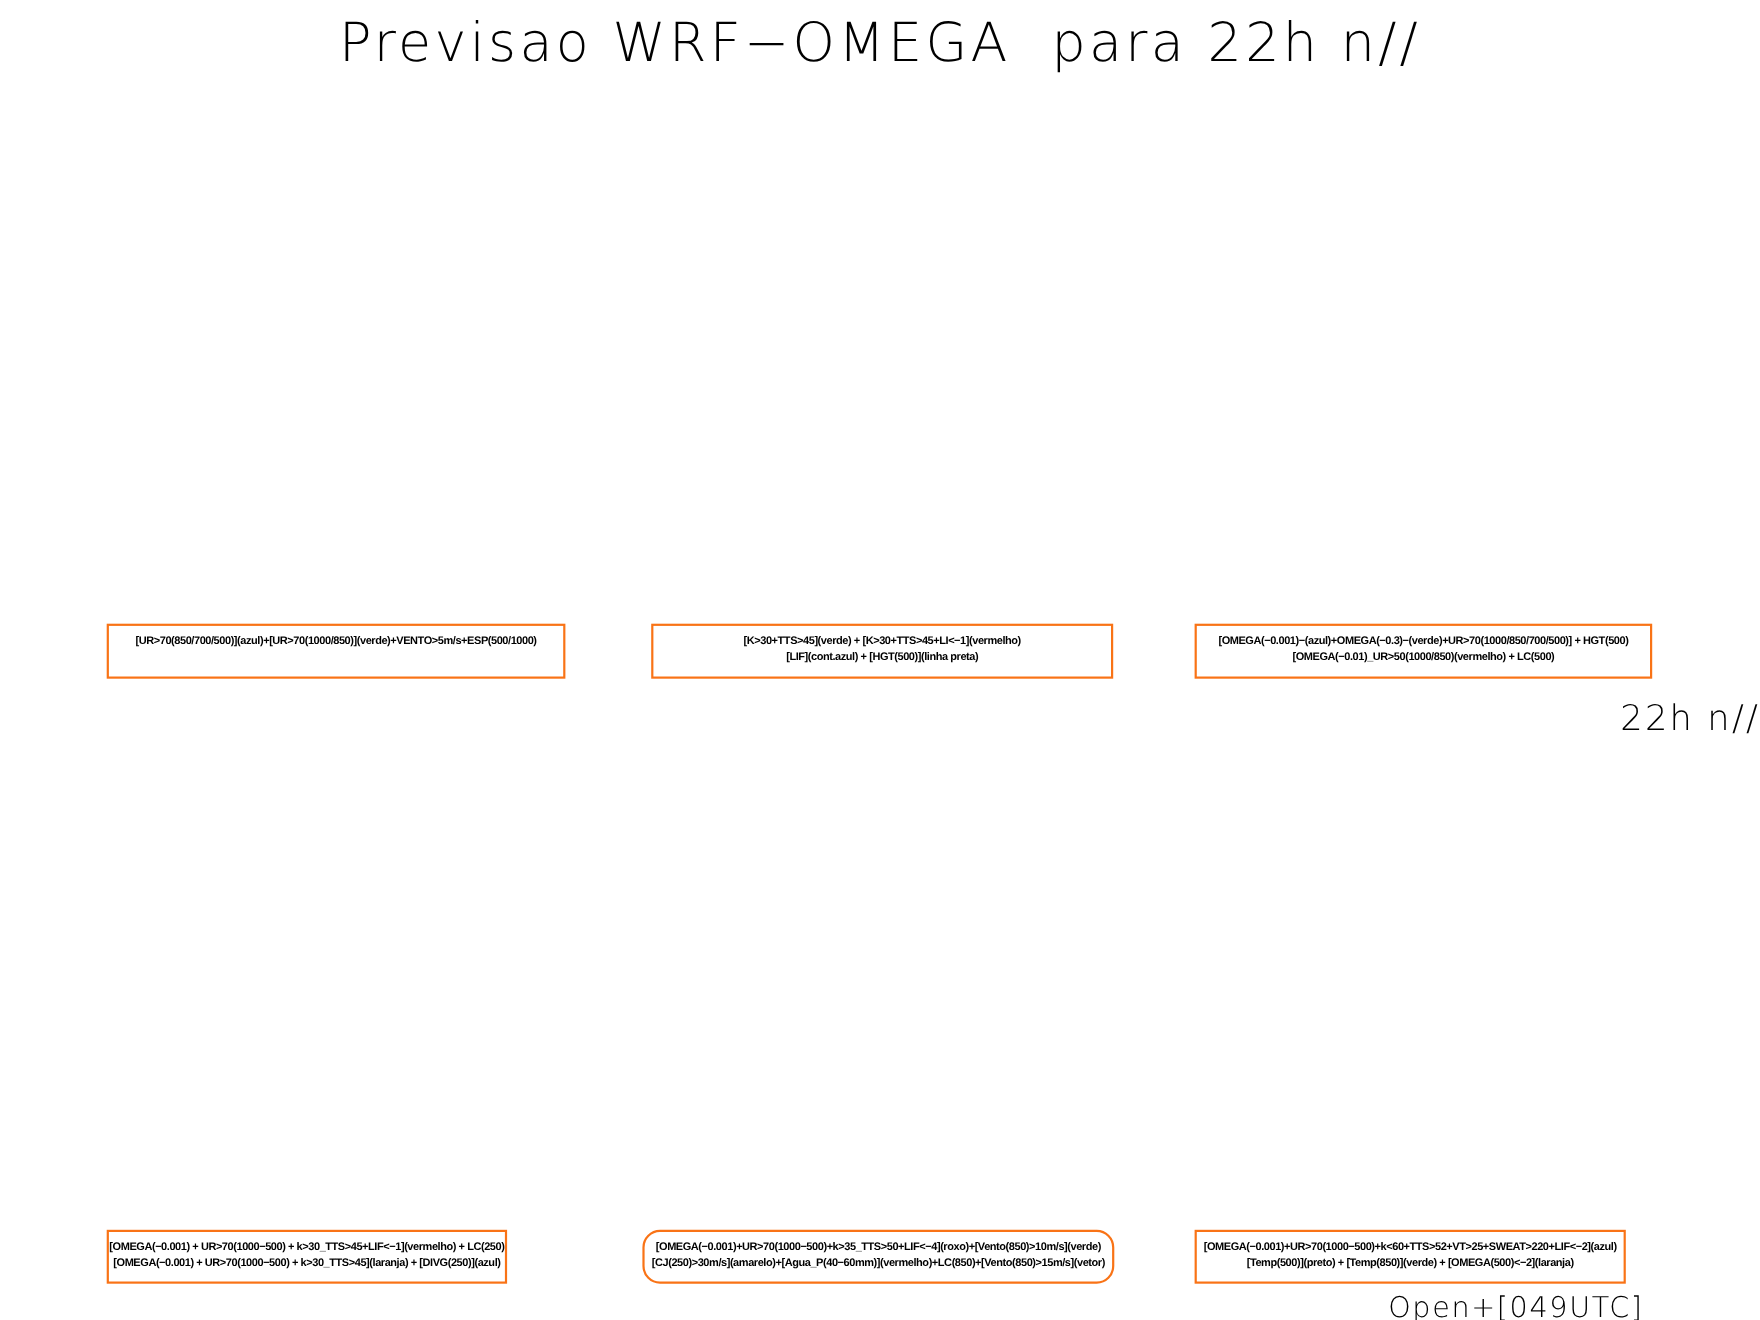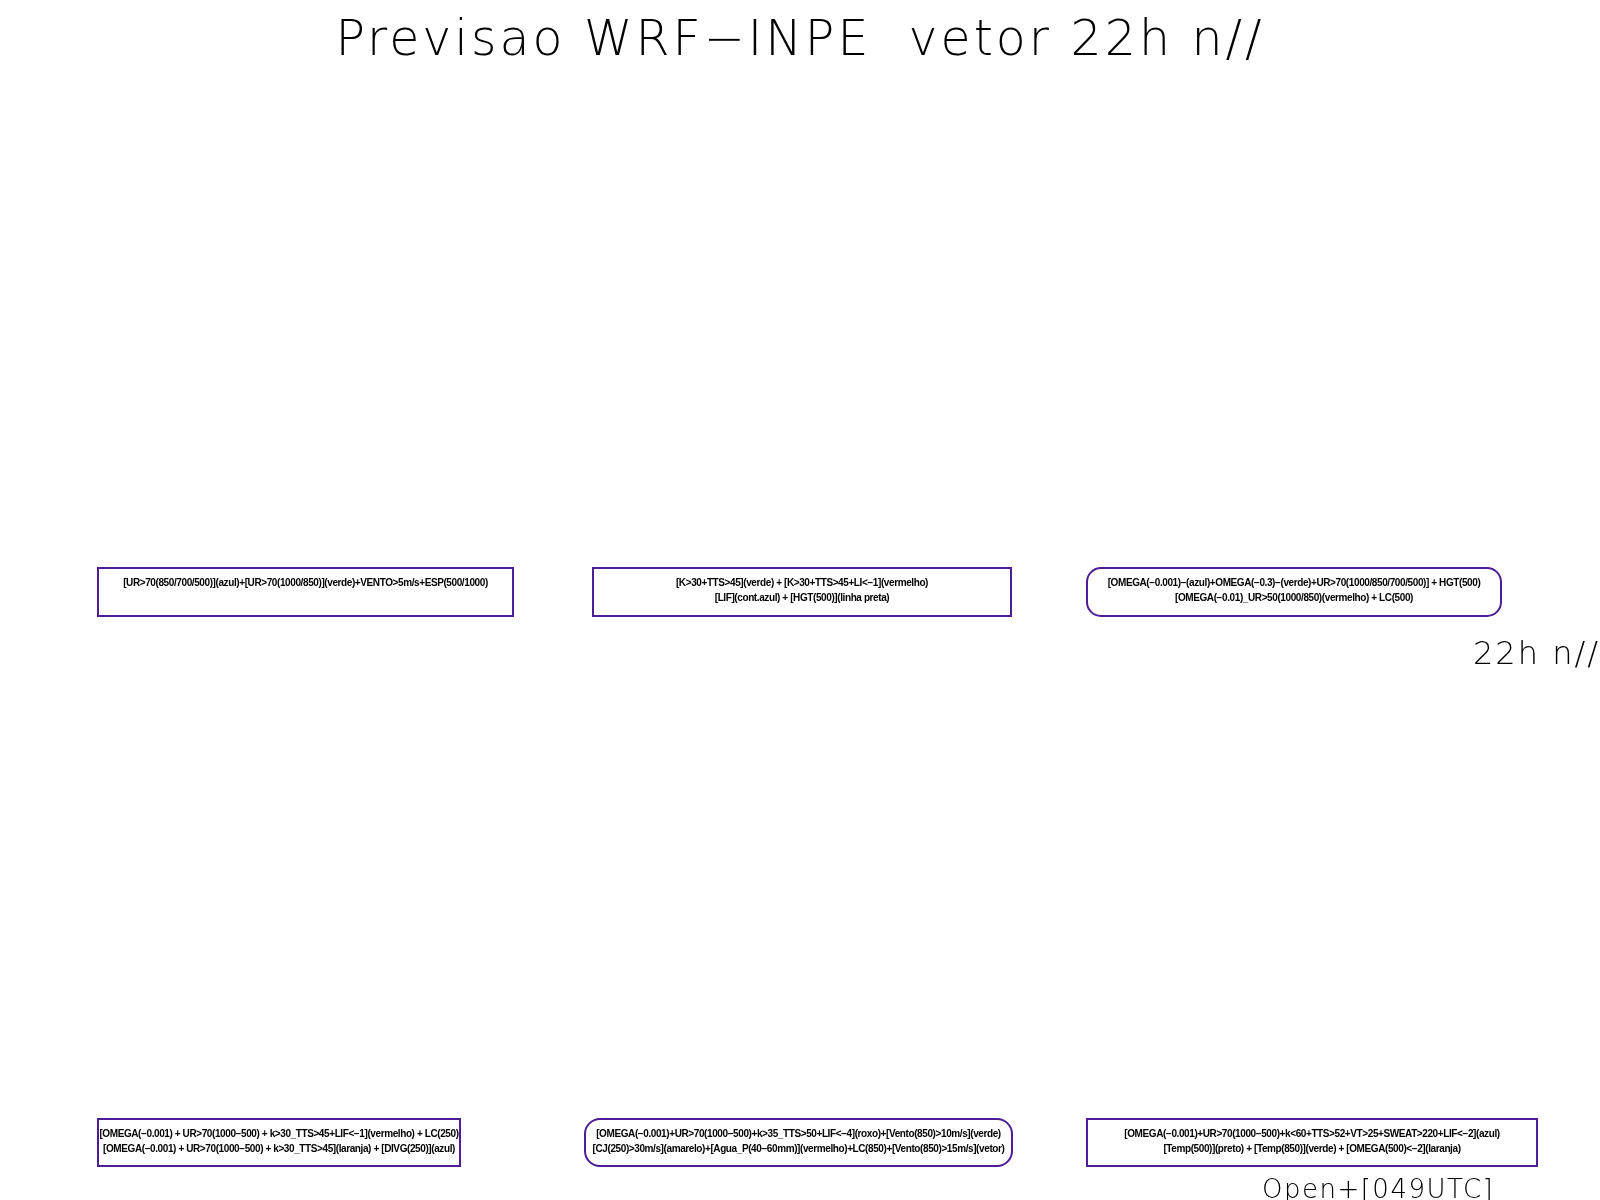--- a/index.html
+++ b/index.html
@@ -41,59 +41,59 @@
   }
   .footer-label {
     top: 1174px;
     left: 1262px;
     font-size: 26px;
     letter-spacing: 1.5px;
   }
   
   .legend-box {
     position: absolute;
-    border: 2px solid #4c1d95;
+    border: 2px solid #f97316;
     box-sizing: border-box;
     text-align: center;
     padding-top: 6px;
     background: #ffffff;
   }
   .legend-box .legend-line {
     font-family: "Liberation Sans", sans-serif;
     font-size: 10px;
     font-weight: bold;
     letter-spacing: -0.4px;
     line-height: 15px;
     white-space: nowrap;
     color: #000000;
   }
   .b1 { left: 97px;   top: 567px;  width: 417px; height: 50px; }
   .b2 { left: 592px;  top: 567px;  width: 420px; height: 50px; }
-  .b3 { left: 1086px; top: 567px;  width: 416px; height: 50px; border-radius: 15px; }
+  .b3 { left: 1086px; top: 567px;  width: 416px; height: 50px; }
   .b4 { left: 97px;   top: 1118px; width: 364px; height: 49px; }
   .b5 { left: 584px;  top: 1118px; width: 429px; height: 49px; border-radius: 16px; }
-  .b6 { left: 1086px; top: 1118px; width: 452px; height: 49px; }
+  .b6 { left: 1086px; top: 1118px; width: 392px; height: 49px; }
   
   .panel-area {
     position: absolute;
     background: #ffffff;
   }
   .pa1 { left: 97px;   top: 100px; width: 417px; height: 460px; }
   .pa2 { left: 592px;  top: 100px; width: 420px; height: 460px; }
   .pa3 { left: 1086px; top: 100px; width: 416px; height: 460px; }
   .pa4 { left: 97px;   top: 690px; width: 417px; height: 420px; }
   .pa5 { left: 584px;  top: 690px; width: 429px; height: 420px; }
   .pa6 { left: 1086px; top: 690px; width: 416px; height: 420px; }
 </style>
 </head>
 <body>
 
 <div>
 
-  <div class="plot-text title">Previsao WRF−INPE  vetor 22h n//</div>
+  <div class="plot-text title">Previsao WRF−OMEGA  para 22h n//</div>
 
   <div class="panel-area pa1"></div>
   <div class="panel-area pa2"></div>
   <div class="panel-area pa3"></div>
   <div class="panel-area pa4"></div>
   <div class="panel-area pa5"></div>
   <div class="panel-area pa6"></div>
 
   <div class="legend-box b1">
     <div class="legend-line">[UR&gt;70(850/700/500)](azul)+[UR&gt;70(1000/850)](verde)+VENTO&gt;5m/s+ESP(500/1000)</div>

